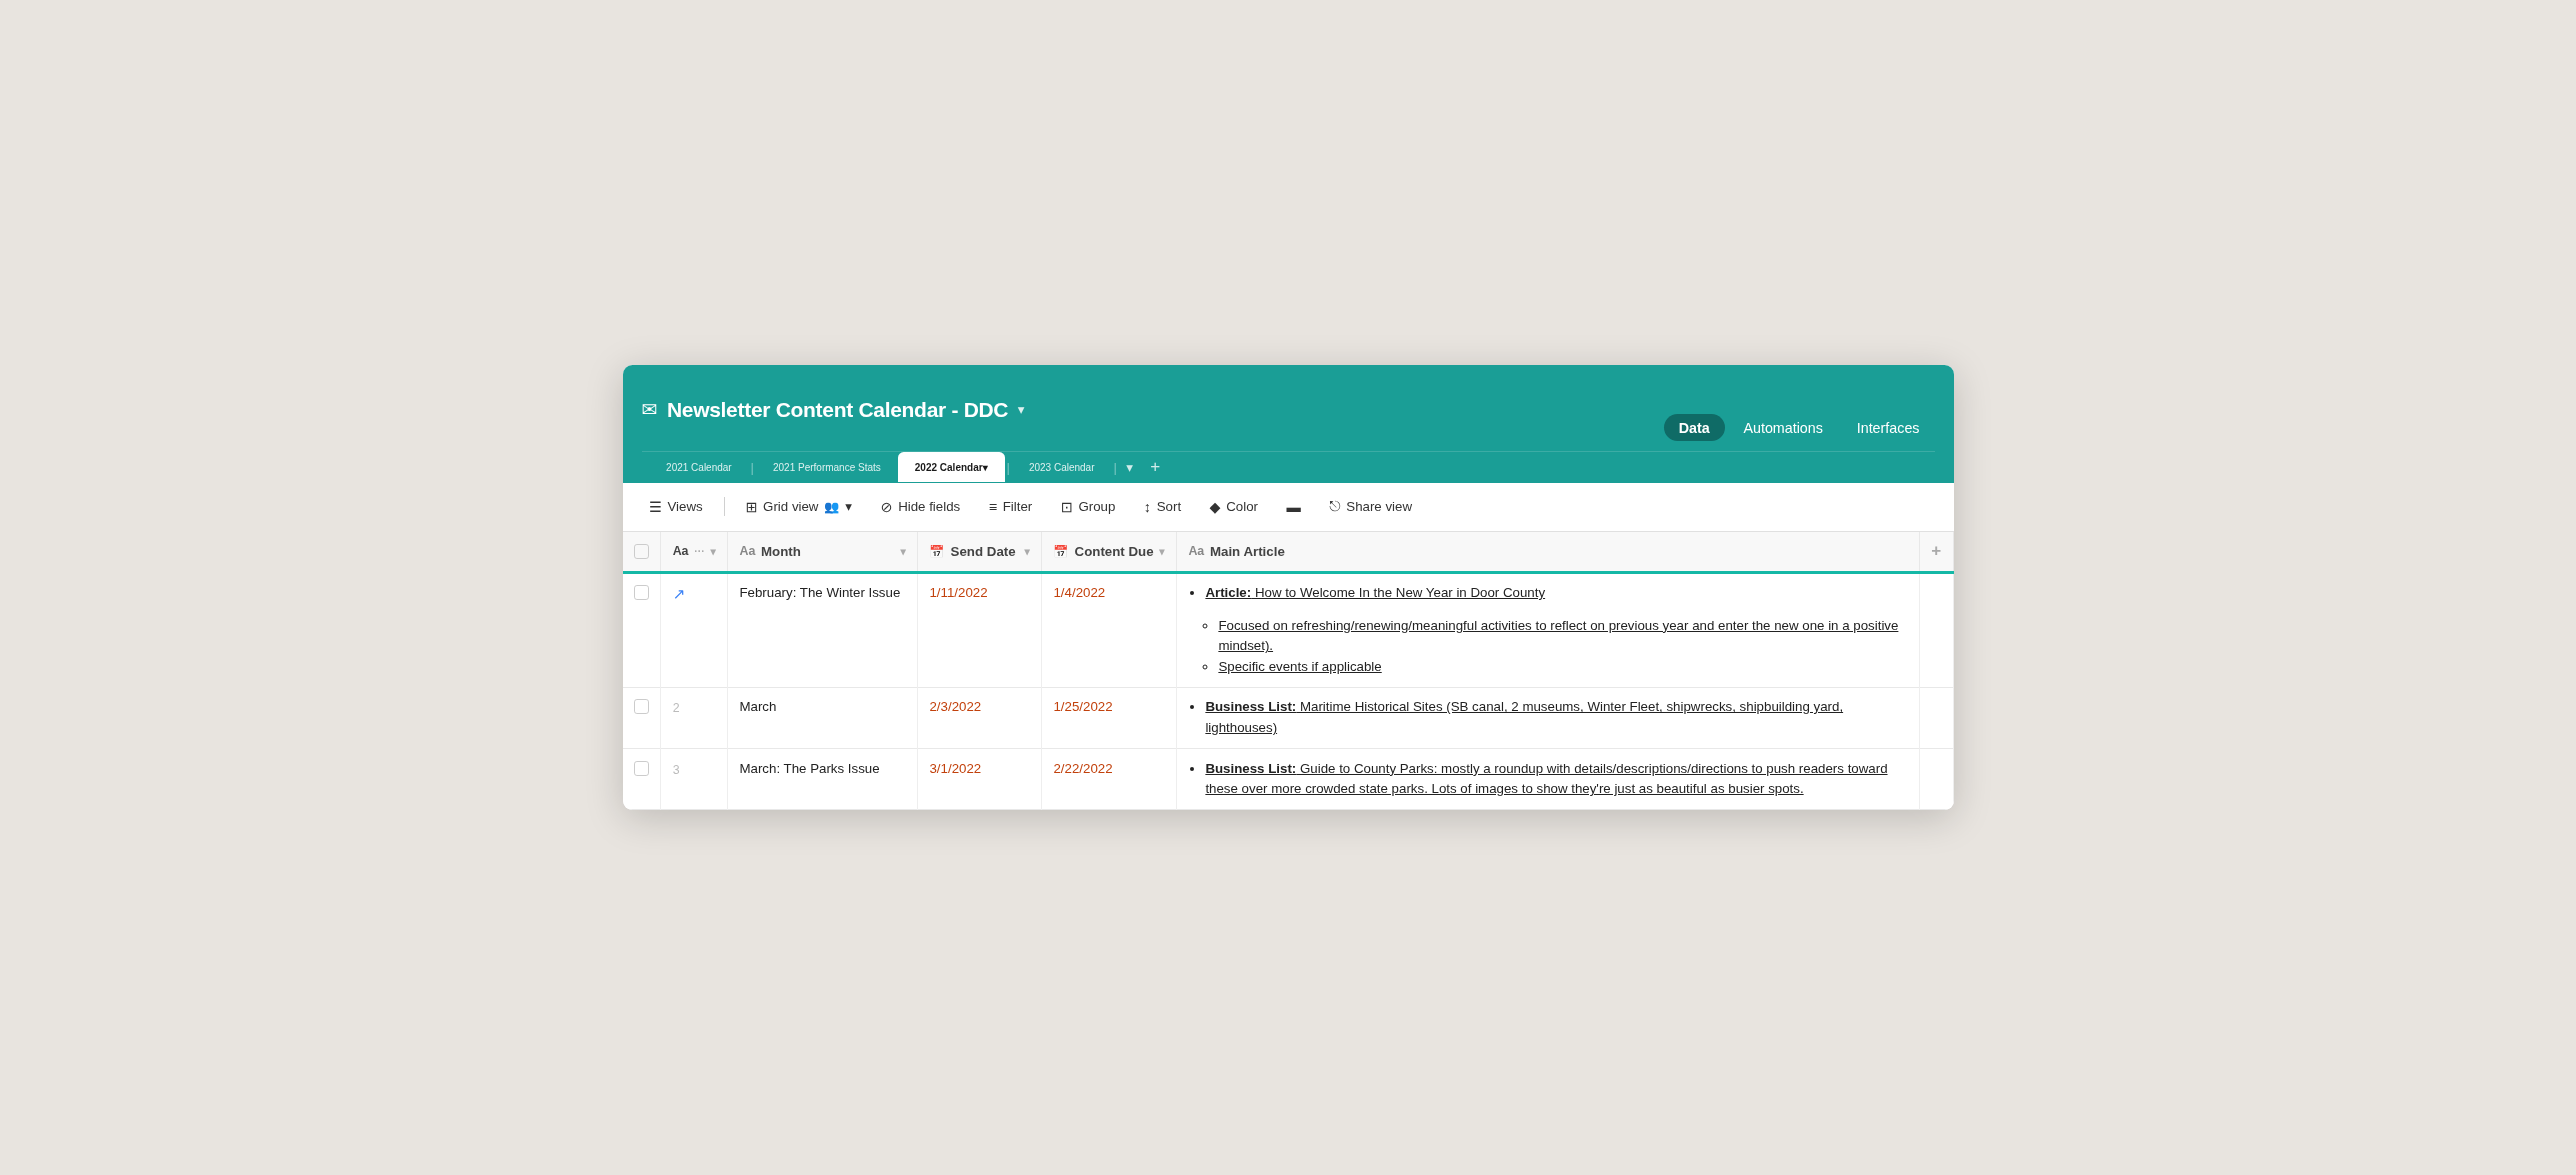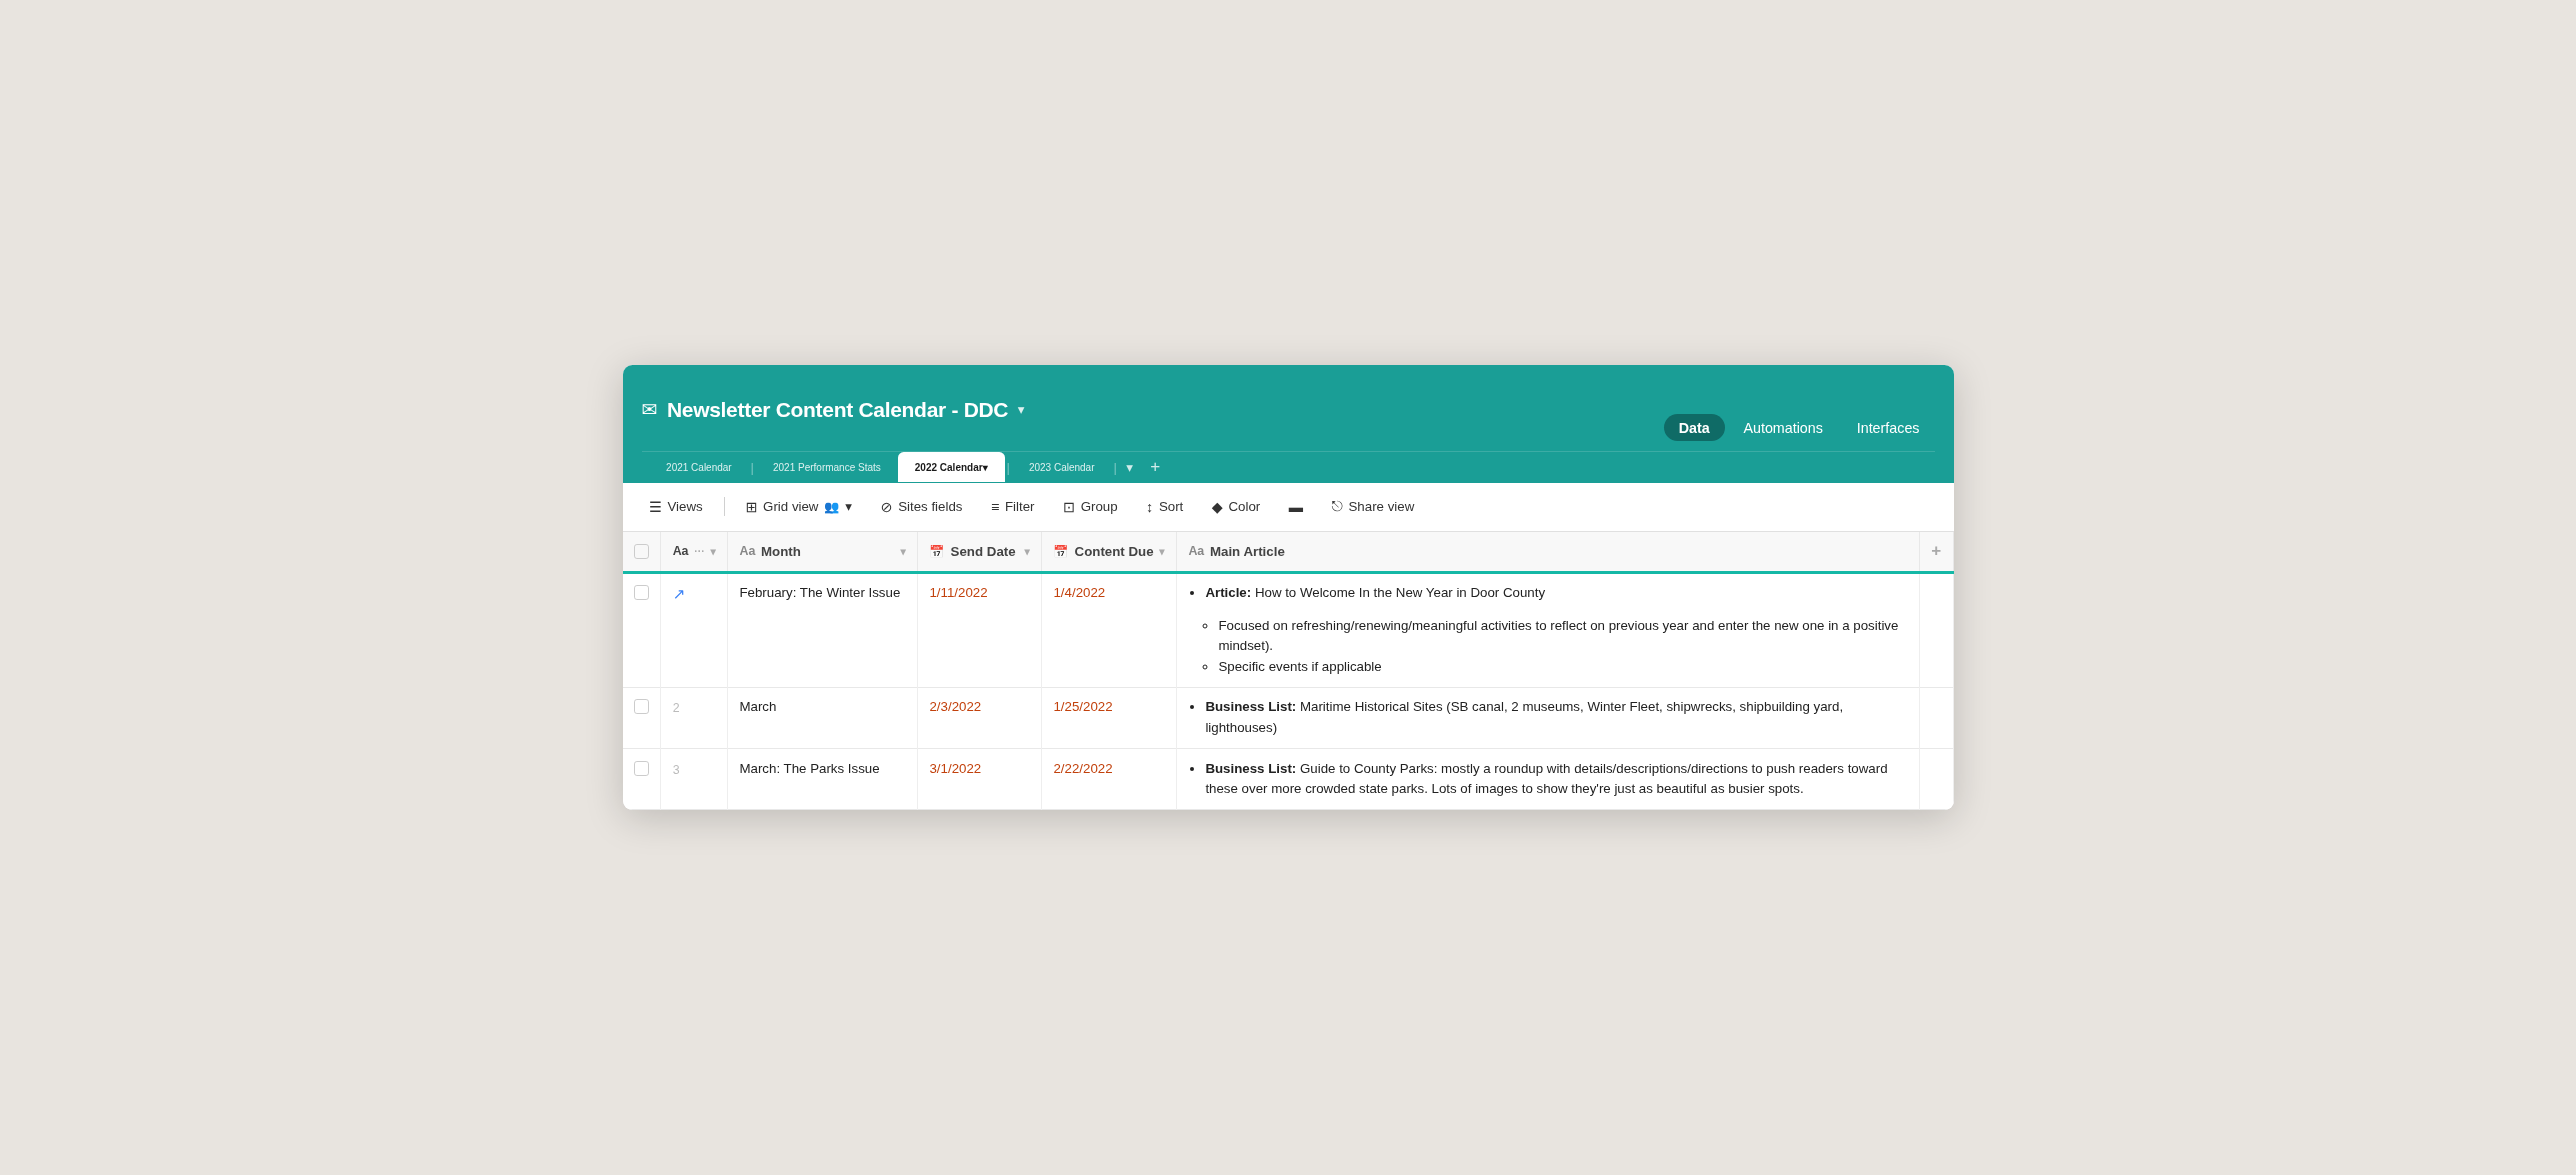--- a/index.html
+++ b/index.html
@@ -213,20 +213,21 @@
     td.cell-date {
       color: #c2410c;
       white-space: nowrap;
     }
     .main-article-content {
       line-height: 1.55;
     }
     .main-article-content ul {
       list-style: disc;
       padding-left: 17px;
+      text-decoration: underline;
     }
     .main-article-content ul.circle-list {
       list-style: circle;
       padding-left: 30px;
       margin-top: 12px;
     }
     .bold { font-weight: 700; }
     .expand-icon {
       color: #3b82f6;
       font-size: 15px;
@@ -296,21 +297,21 @@
     </button>
     <div class="toolbar-separator"></div>
     <button class="toolbar-btn">
       <span class="toolbar-icon">⊞</span>
       <span>Grid view</span>
       <span style="font-size:12.4px;">👥</span>
       <span>▾</span>
     </button>
     <button class="toolbar-btn">
       <span class="toolbar-icon">⊘</span>
-      <span>Sites fields</span>
+      <span>Hide fields</span>
     </button>
     <button class="toolbar-btn">
       <span class="toolbar-icon">≡</span>
       <span>Filter</span>
     </button>
     <button class="toolbar-btn">
       <span class="toolbar-icon">⊡</span>
       <span>Group</span>
     </button>
     <button class="toolbar-btn">

